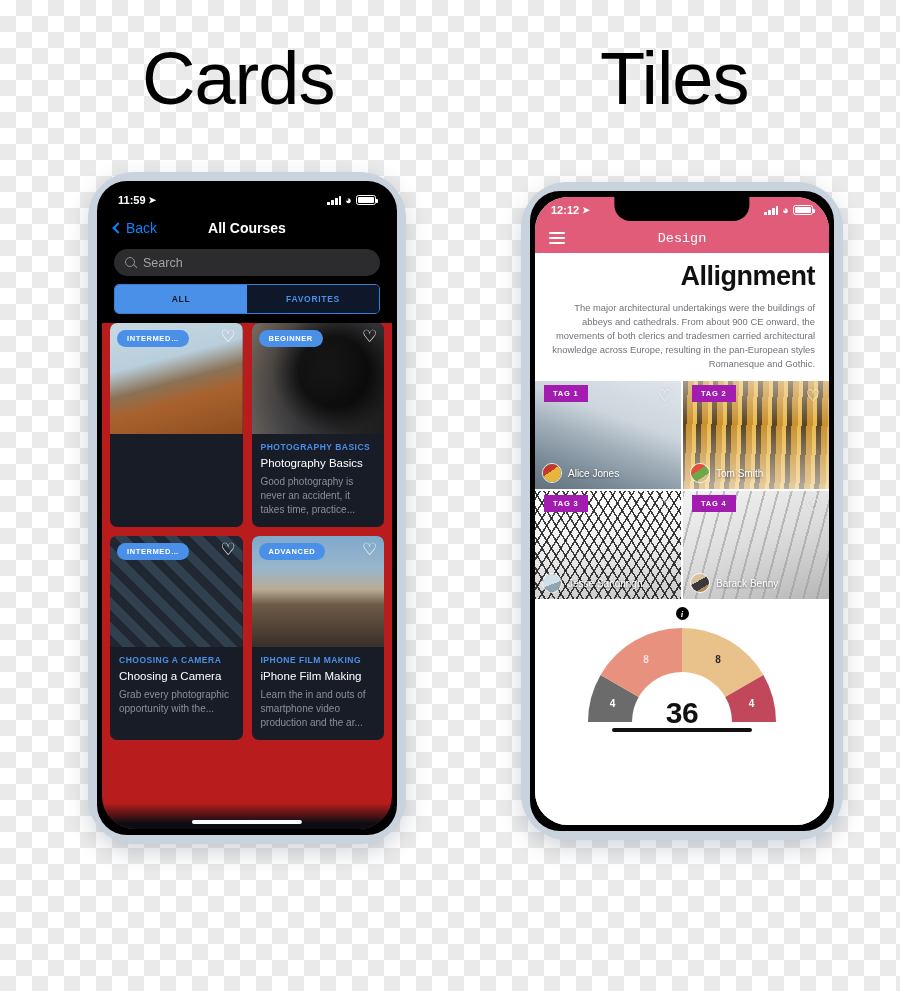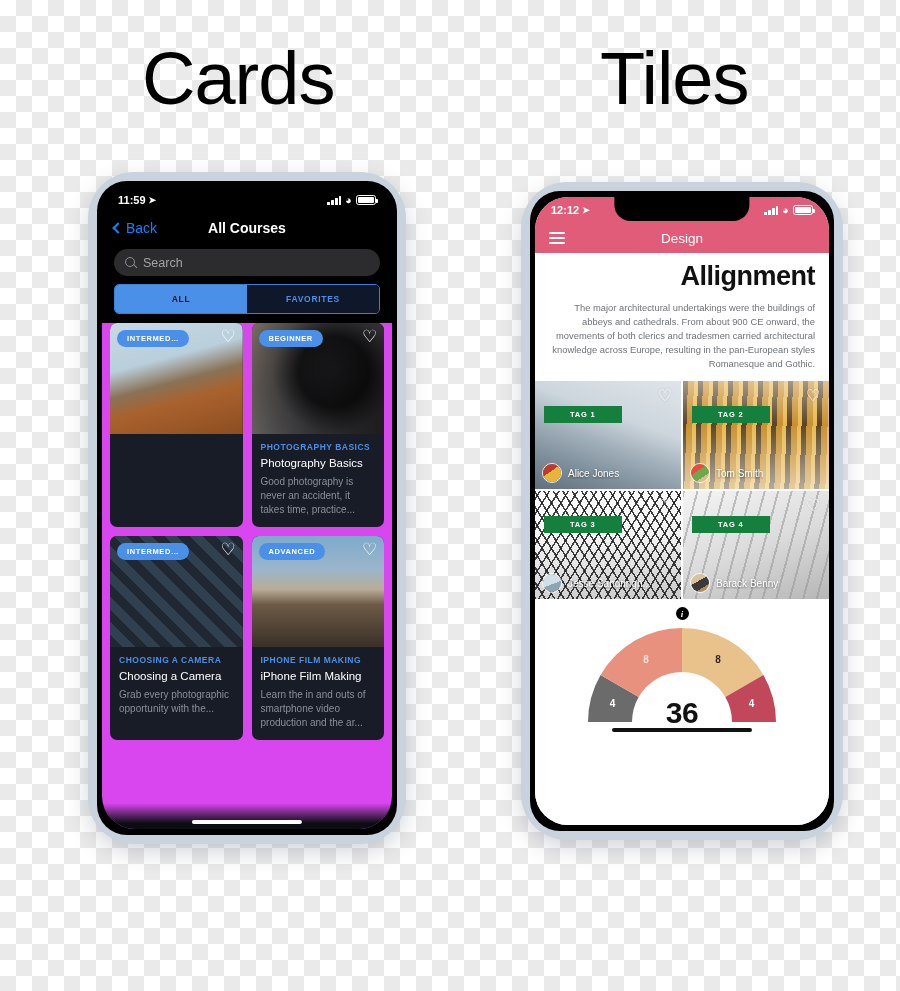--- a/index.html
+++ b/index.html
@@ -128,21 +128,21 @@
   }
   .seg {
     flex:1; display:flex; align-items:center; justify-content:center;
     font-size:8.5px; font-weight:700; letter-spacing:0.7px; cursor:pointer;
   }
   .seg.active { background:#4a90e8; color:#0f1620; }
   .seg.inactive { background:#0f172a; color:#4a90e8; }
 
   .cards-scroll {
     flex:1; margin-top:9px; padding: 0 8px;
-    overflow:hidden; position:relative; background:#d946ef;
+    overflow:hidden; position:relative; background:#b91c1c;
   }
   .card-grid { display:grid; grid-template-columns:1fr 1fr; gap:9px; }
 
   .course-card {
     background:#171c27; border-radius:7px; overflow:hidden;
     display:flex; flex-direction:column; cursor:pointer;
   }
   .card-img { position:relative; height:111px; overflow:hidden; }
   .card-img .ph-img { width:100%; height:100%; display:block; }
   .badge {
@@ -173,38 +173,38 @@
   
   .light-screen { background:#fff; height:100%; display:flex; flex-direction:column; }
   .pink-bar { background:#e05c78; flex:none; }
   .pink-nav {
     height: 30px; display:flex; align-items:center; position:relative; padding:0 14px;
   }
   .hamburger { width:16px; display:flex; flex-direction:column; gap:3px; cursor:pointer; z-index:2; }
   .hamburger i { height:2px; background:#fff; border-radius:1px; display:block; }
   .pink-title {
     position:absolute; left:0; right:0; text-align:center;
-    color:#fff; font-size:13.5px; font-weight:400; pointer-events:none;
+    color:#fff; font-size:13.5px; font-weight:400; pointer-events:none;font-family:Liberation Mono, monospace;
   }
 
   .article { padding: 8px 14px 10px; flex:none; }
   .article-h1 {
     text-align:right; font-size:27px; font-weight:700; color:#111;
     letter-spacing:-0.5px; margin-bottom:9px;
   }
   .article-p {
     text-align:right; font-size:9.4px; line-height:14px; color:#6f7378;
   }
 
   .tiles-grid { display:grid; grid-template-columns:1fr 1fr; gap:2px; flex:none; }
   .tile { position:relative; height:108px; overflow:hidden; cursor:pointer; }
   .tile .ph-img { width:100%; height:100%; display:block; }
   .tile-tag {
-    position:absolute; top:25px; left:9px; background:#15803d; color:#fff;
-    font-size:7.5px; font-weight:700; letter-spacing:0.8px; padding:4px 26px;
+    position:absolute; top:4px; left:9px; background:#a21caf; color:#fff;
+    font-size:7.5px; font-weight:700; letter-spacing:0.8px; padding:4px 9px;
   }
   .tile-heart {
     position:absolute; top:7px; right:9px; color:#fff; font-size:16px; line-height:1;
     text-shadow:0 0 3px rgba(0,0,0,0.3); cursor:pointer;
   }
   .tile-footer {
     position:absolute; bottom:6px; left:7px; right:7px;
     display:flex; align-items:center; gap:6px;
   }
   .avatar {

